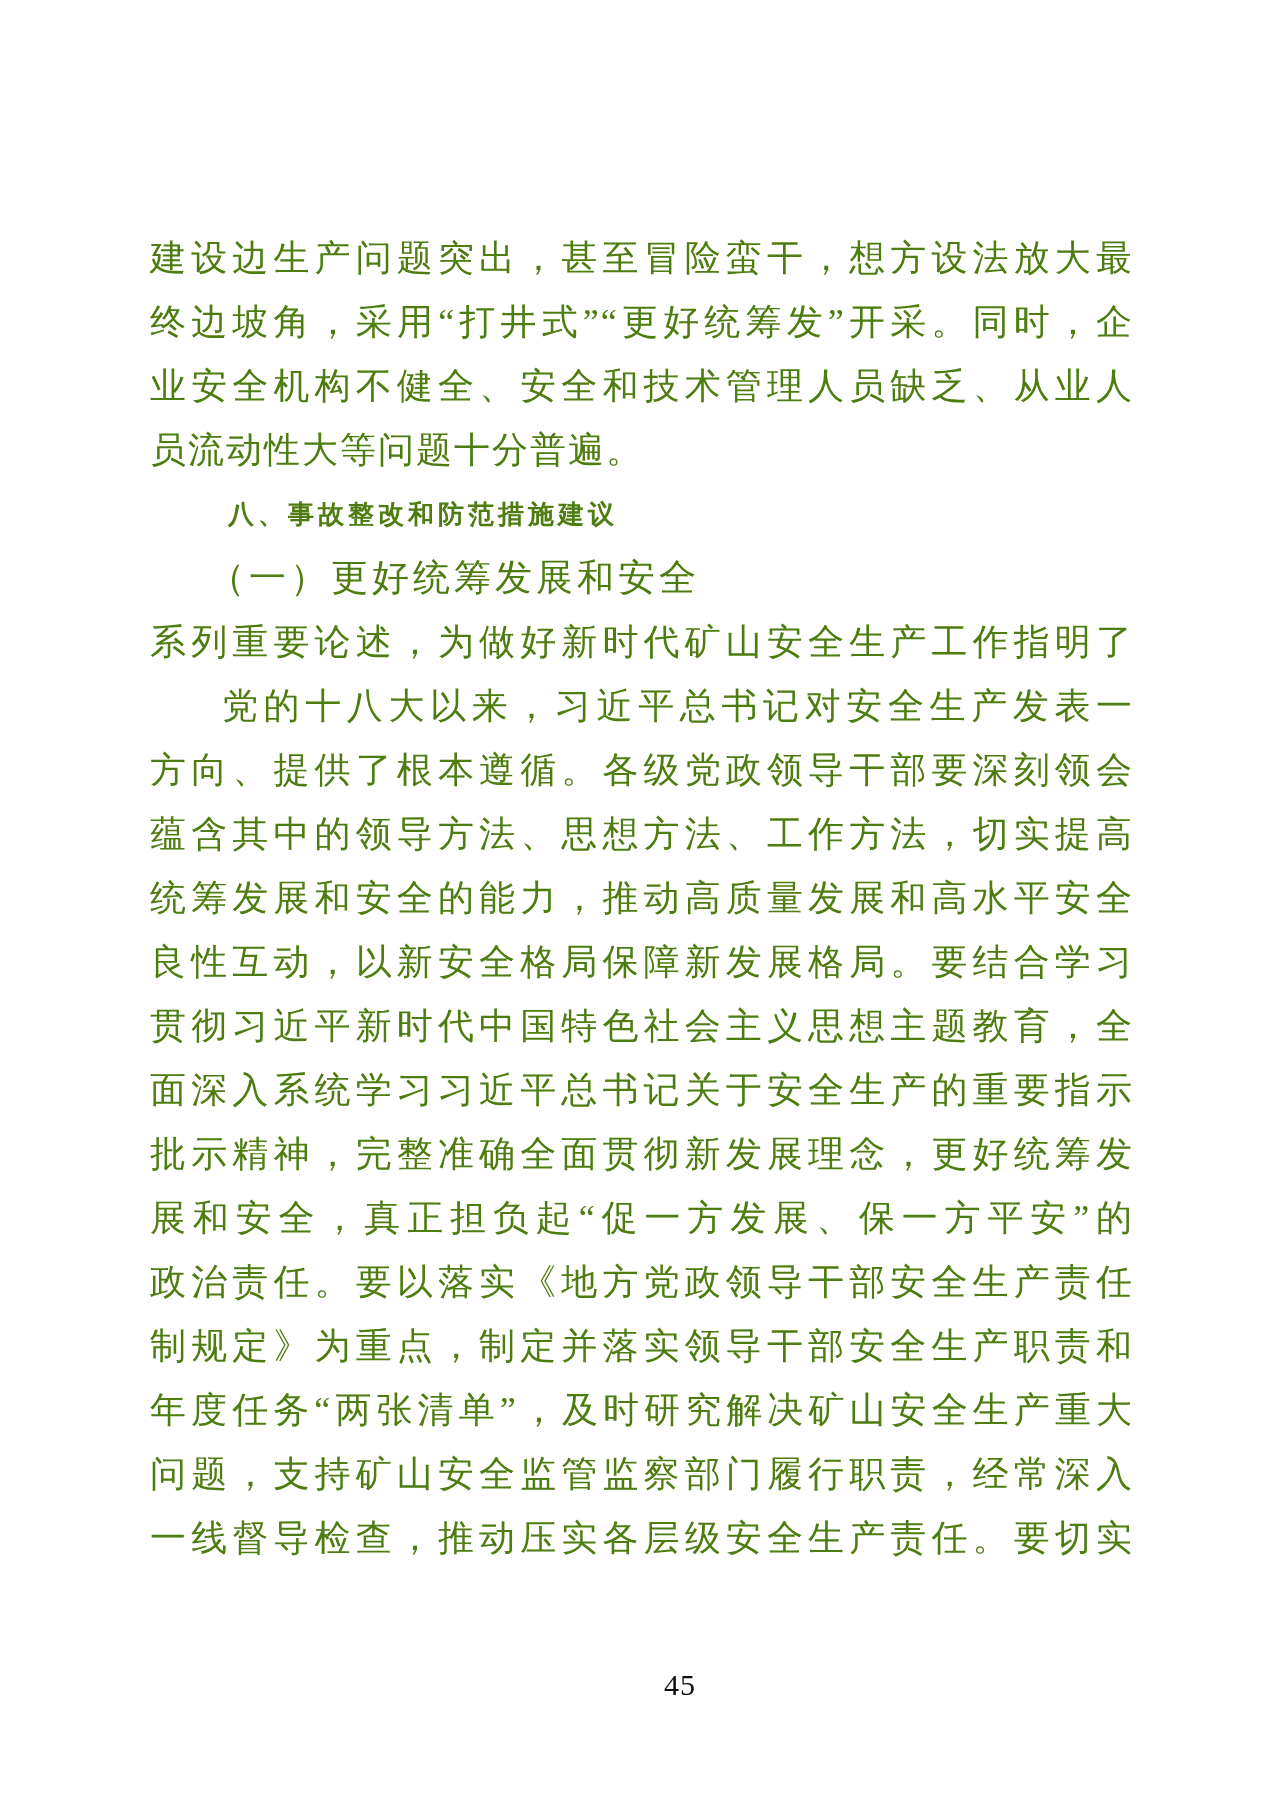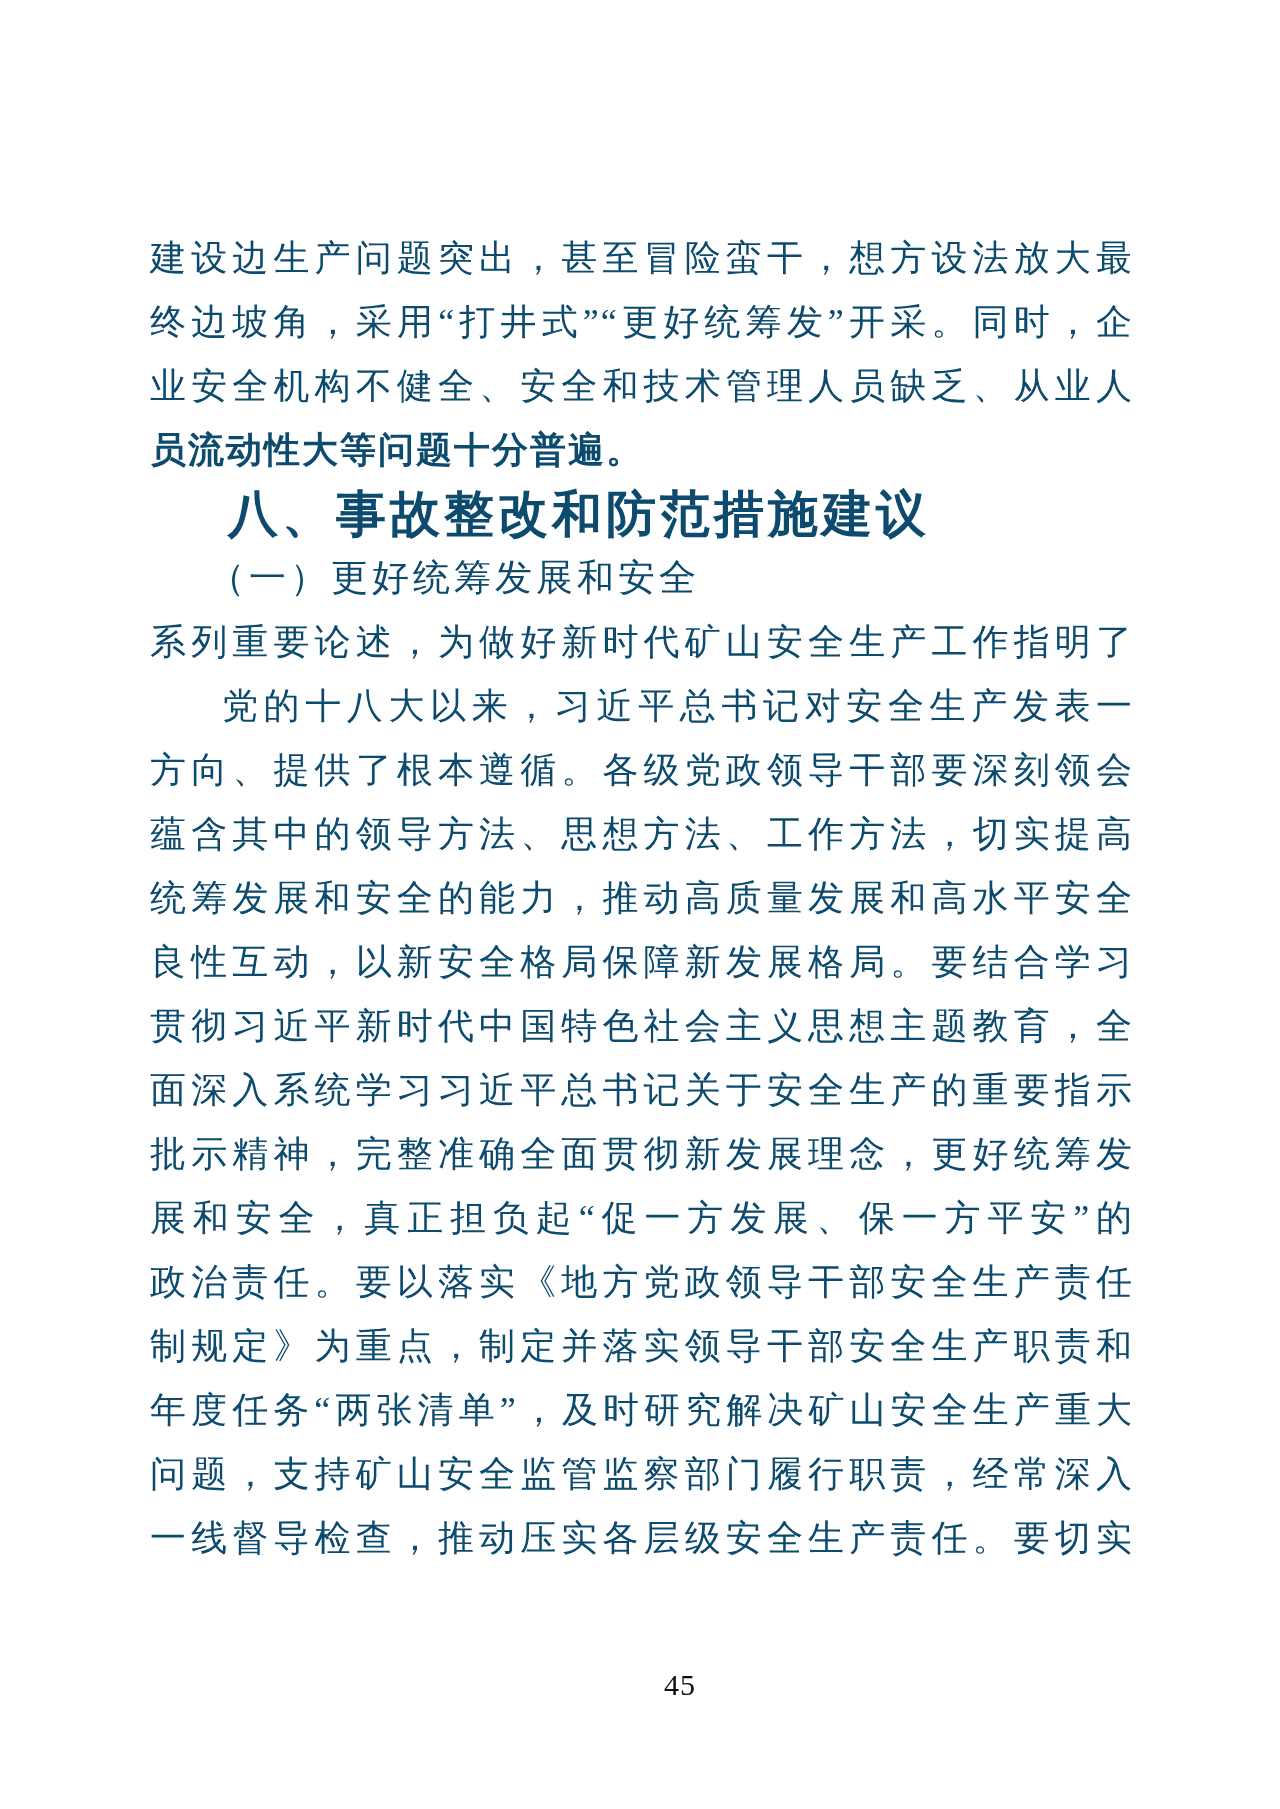--- a/index.html
+++ b/index.html
@@ -21,39 +21,38 @@
     position: absolute;
     top: 226px;
     left: 150px;
     width: 984px;
   }
   .line {
     font-size: 36px;
     line-height: 64px;
     letter-spacing: 2px;
     white-space: normal;
-    color: #0c4a6e;
+    color: #4d7c0f;
   }
   
   .just {
     text-align: justify;
     text-align-last: justify;
   }
   .left {
     text-align: left;
     text-align-last: left;
-    font-weight: bold;
   }
   .indent {
     text-indent: 72px;
   }
   .heading {
     font-family: "Liberation Sans", "DejaVu Sans", sans-serif;
     font-weight: bold;
-    font-size: 50px;
+    font-size: 26px;
     text-indent: 78px;
     letter-spacing: 4px;
     text-align: right;
     text-align-last: left;
   }
   .subheading {
     font-size: 37px;
     text-indent: 58px;
     letter-spacing: 4px;
     text-align: left;

